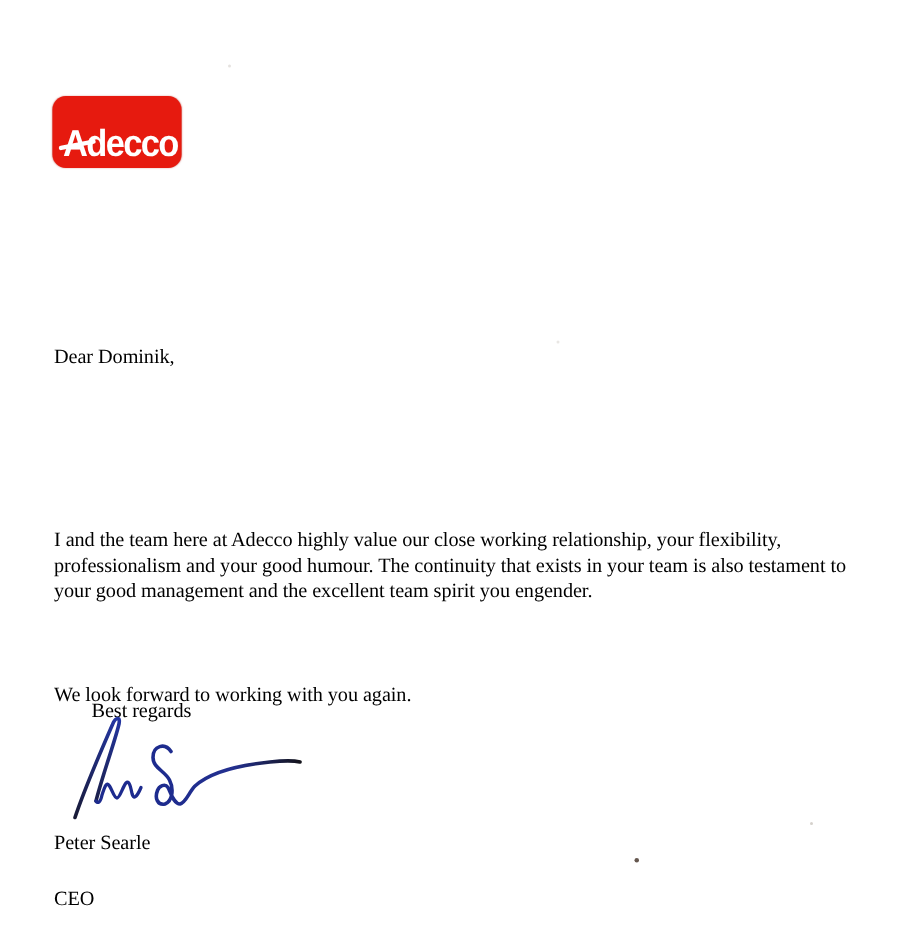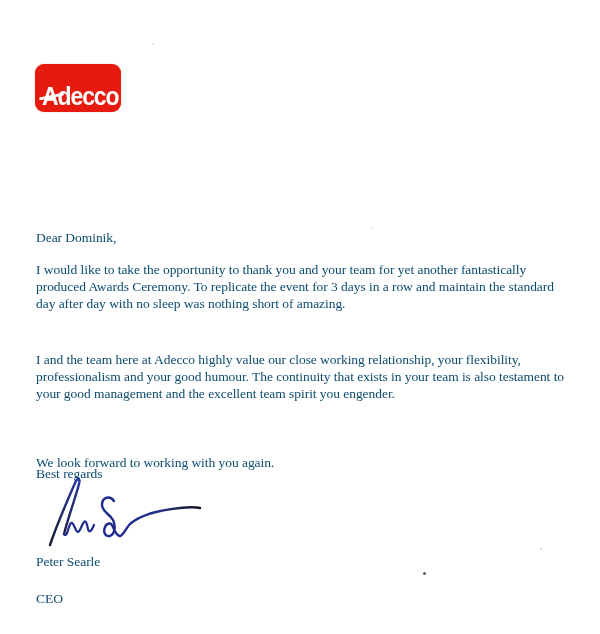--- a/index.html
+++ b/index.html
@@ -47,32 +47,32 @@
     width: 25px;
     height: 3px;
     background: #ffffff;
     border-radius: 1.5px;
     transform: rotate(-11deg);
   }
   
   .text-block {
     position: absolute;
     left: 36px;
-    color: #0c4a6e;
+    color: #000000;
     font-size: 13.5px;
     line-height: 17px;
     white-space: pre-line;
     letter-spacing: -0.05px;
   }
   .greeting   { top: 229px; }
   .para-1     { top: 261px; }
   .para-2     { top: 322px; }
   .para-3     { top: 351px; font-family: Liberation Serif, serif; }
   .para-4     { top: 454px; }
-  .closing    { top: 465px; }
+  .closing    { top: 465px; margin-left: 25px; }
   .sig-name   { top: 553px; }
   .sig-title  { top: 590px; }
   
   .signature-svg {
     position: absolute;
     left: 34px;
     top: 472px;
     width: 180px;
     height: 78px;
   }
@@ -91,23 +91,20 @@
 
 <div class="page">
 
   <div class="logo">
     <div class="logo-text">Adecco</div>
     <div class="logo-bar"></div>
   </div>
 
   <div class="text-block greeting">Dear Dominik,</div>
 
-  <div class="text-block para-1">I would like to take the opportunity to thank you and your team for yet another fantastically
-produced Awards Ceremony. To replicate the event for 3 days in a row and maintain the standard
-day after day with no sleep was nothing short of amazing.</div>
   <div class="text-block para-3">I and the team here at Adecco highly value our close working relationship, your flexibility,
 professionalism and your good humour. The continuity that exists in your team is also testament to
 your good management and the excellent team spirit you engender.</div>
   <div class="text-block para-4">We look forward to working with you again.</div>
 
   <div class="text-block closing">Best regards</div>
 
   <svg class="signature-svg" viewBox="0 0 180 78">
     <defs>
       <linearGradient id="inkFade" x1="0" y1="0" x2="1" y2="0">

